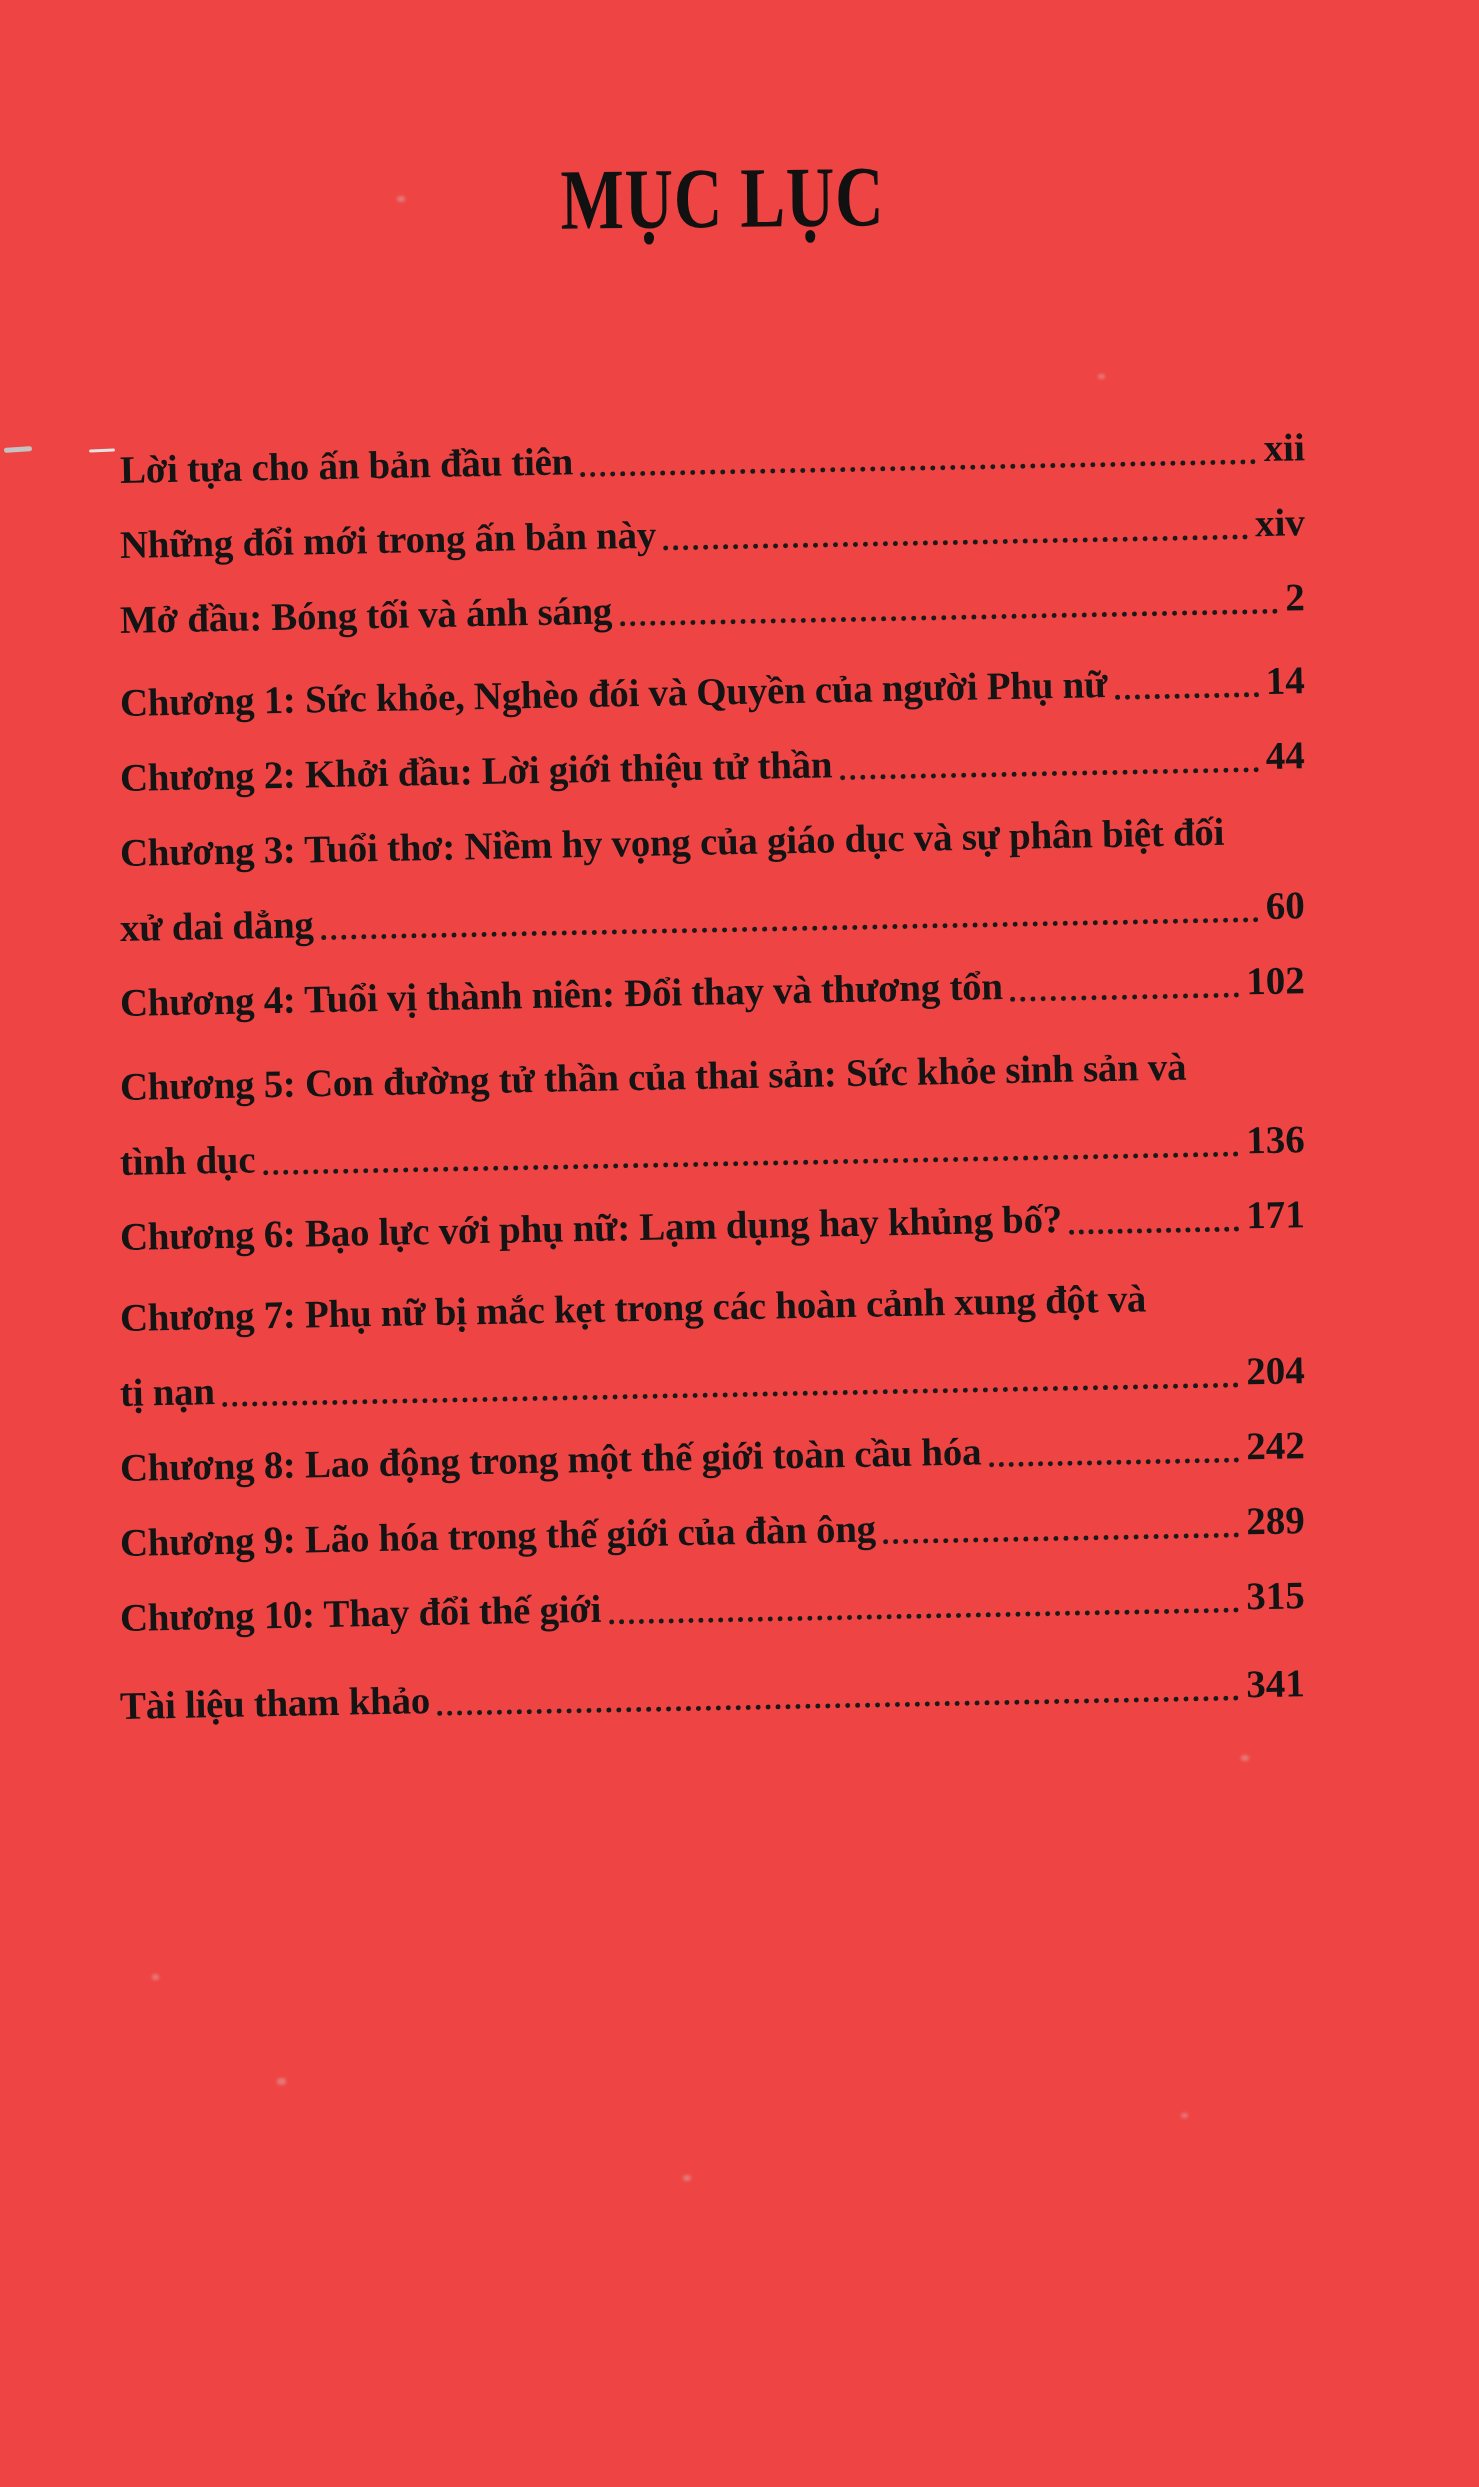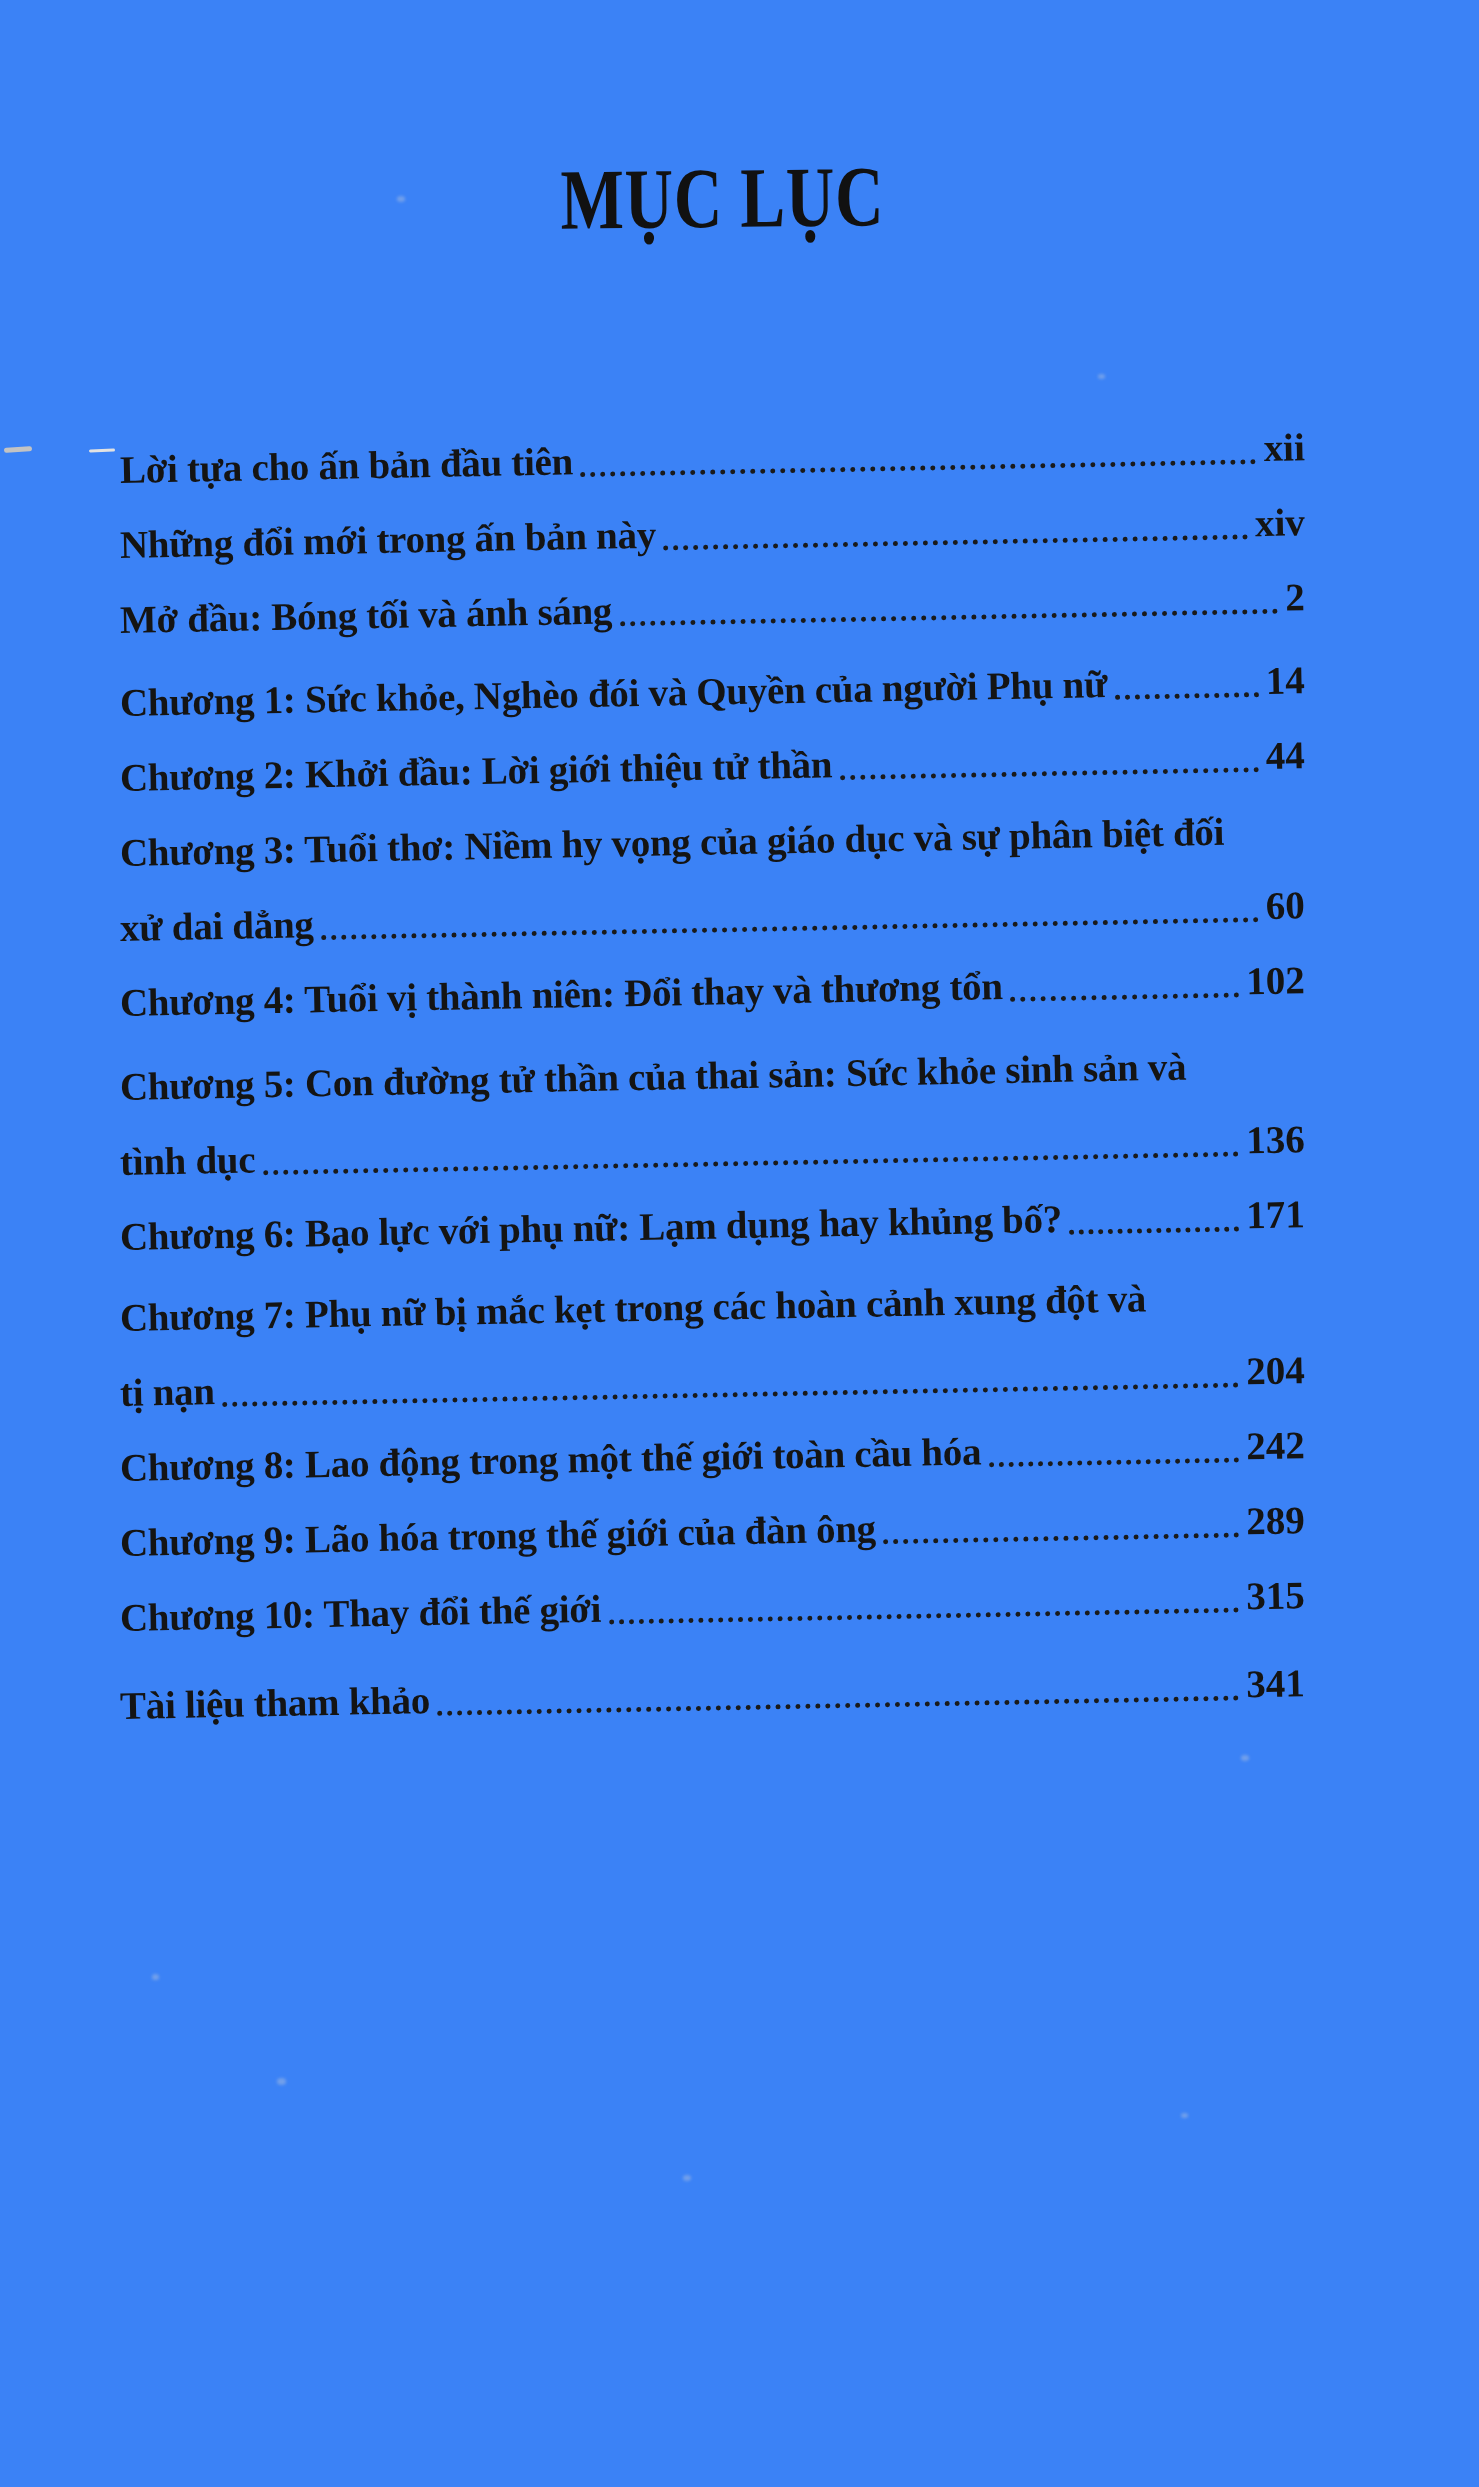--- a/index.html
+++ b/index.html
@@ -11,21 +11,21 @@
     width: 1480px;
     height: 2487px;
     position: relative;
     overflow: hidden;
     font-family: "Liberation Serif", "DejaVu Serif", serif;
     color: #141414;
   }
   .sheet {
     position: absolute;
     inset: 0;
-    background: #3b82f6;
+    background: #ef4444;
   }
   
   .title-wrap {
     position: absolute;
     top: 155px;
     left: 0;
     width: 1480px;
     padding-right: 35px;
     box-sizing: border-box;
     text-align: center;

